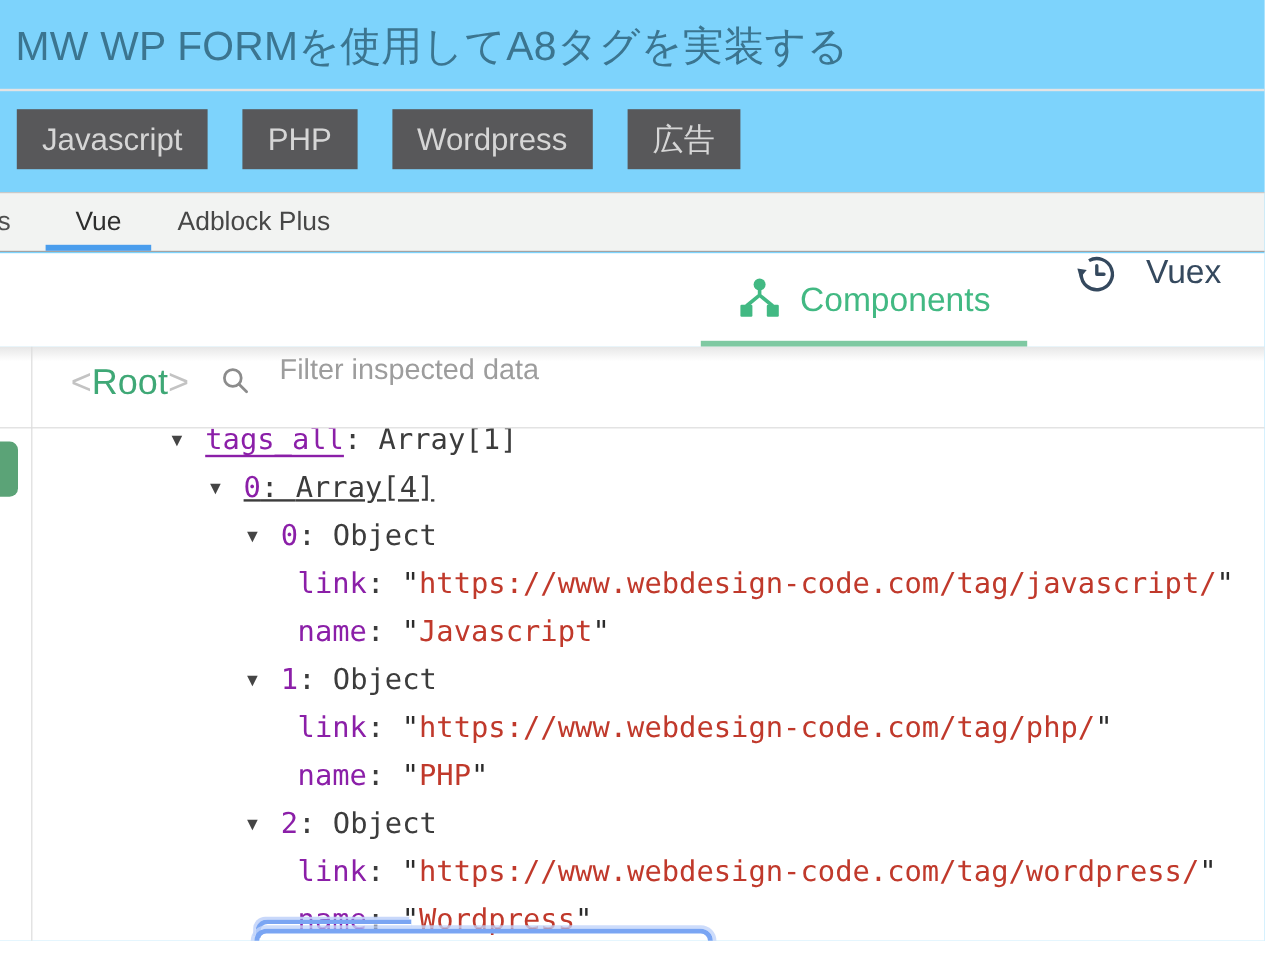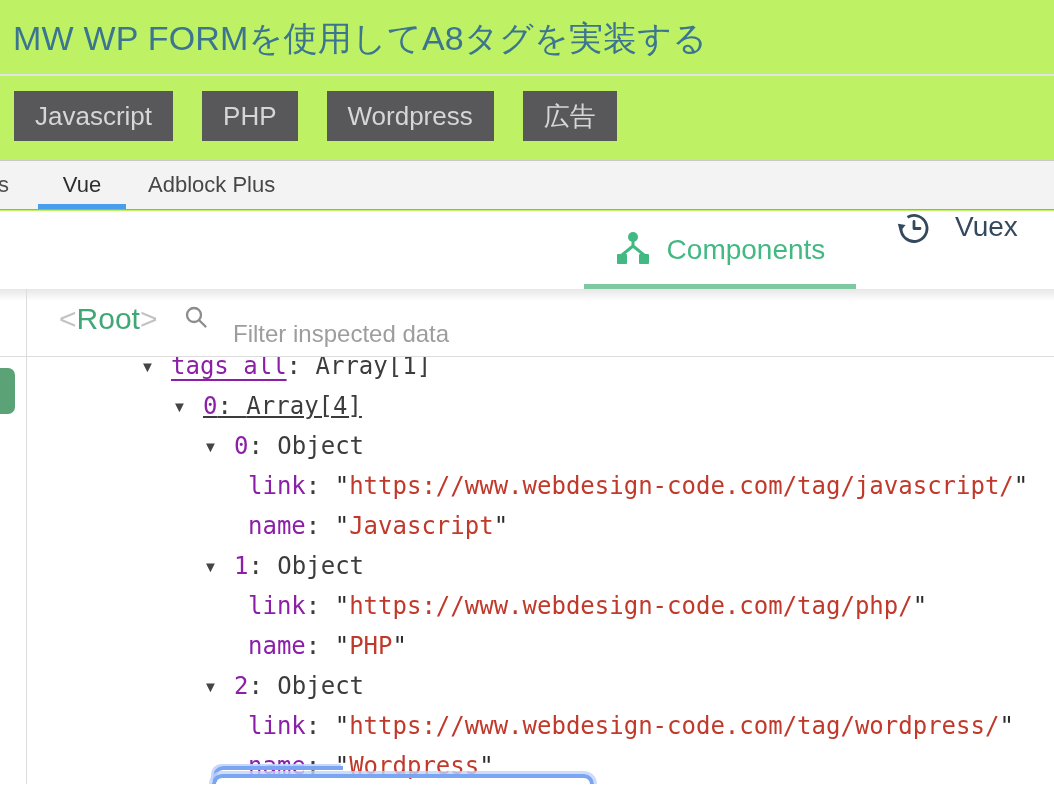--- a/index.html
+++ b/index.html
@@ -1,18 +1,18 @@
 <!DOCTYPE html>
 <html><head>
 <meta charset="utf-8">
 <style>
   html,body{margin:0;padding:0;}
   body{width:1054px;height:810px;overflow:hidden;background:#fff;
        font-family:"Liberation Sans",sans-serif;}
-  .page{position:relative;width:1054px;height:784px;background:#bef264;overflow:hidden;}
+  .page{position:relative;width:1054px;height:784px;background:#7dd3fc;overflow:hidden;}
 
   
   .article-title{position:absolute;left:13px;top:16px;font-size:34px;font-weight:500;
        color:#3b7590;letter-spacing:.2px;white-space:nowrap;}
   .title-rule{position:absolute;top:74px;left:0;width:100%;height:2px;background:#e3e3e3;}
   .tag-row{position:absolute;top:91px;left:14px;display:flex;gap:29px;}
   .tag{height:50px;line-height:50px;padding:0 21px;background:#58585a;color:#d6d6d6;
        font-size:26px;white-space:nowrap;}
 
   
@@ -39,21 +39,21 @@
   .filter-shade{position:absolute;top:0;left:0;width:100%;height:12px;
        background:linear-gradient(to bottom,#e7e7e7,rgba(255,255,255,0));}
   .v-divider{position:absolute;left:26px;top:0;bottom:0;width:1px;background:#dcdcdc;}
   .h-divider{position:absolute;left:0;top:67px;width:100%;height:1px;background:#dcdcdc;}
   .green-pill{position:absolute;left:0;top:79px;width:15px;height:46px;background:#5ba377;
        border-radius:0 7px 7px 0;}
   .root-sel{position:absolute;left:59px;top:13px;font-size:30px;white-space:nowrap;}
   .root-sel .angle{color:#c3c3c3;}
   .root-sel .name{color:#3fa876;}
   .search-icon{position:absolute;left:184px;top:16px;}
-  .filter-input{position:absolute;left:231px;top:26px;width:420px;height:36px;border:none;
+  .filter-input{position:absolute;left:231px;top:1px;width:420px;height:36px;border:none;
        outline:none;font-family:"Liberation Sans",sans-serif;font-size:24px;color:#444;background:transparent;}
   .filter-input::placeholder{color:#9d9d9d;opacity:1;}
 
   
   .tree{position:absolute;left:27px;top:68px;right:0;bottom:0;overflow:hidden;}
   .tree-inner{margin-top:-14px;}
   .trow{height:40px;line-height:47px;white-space:nowrap;
        font-family:"DejaVu Sans Mono",monospace;font-size:24px;color:#3c3c3c;}
   .trow.d1{padding-left:113px;}
   .trow.d2{padding-left:145px;text-decoration:underline;}

